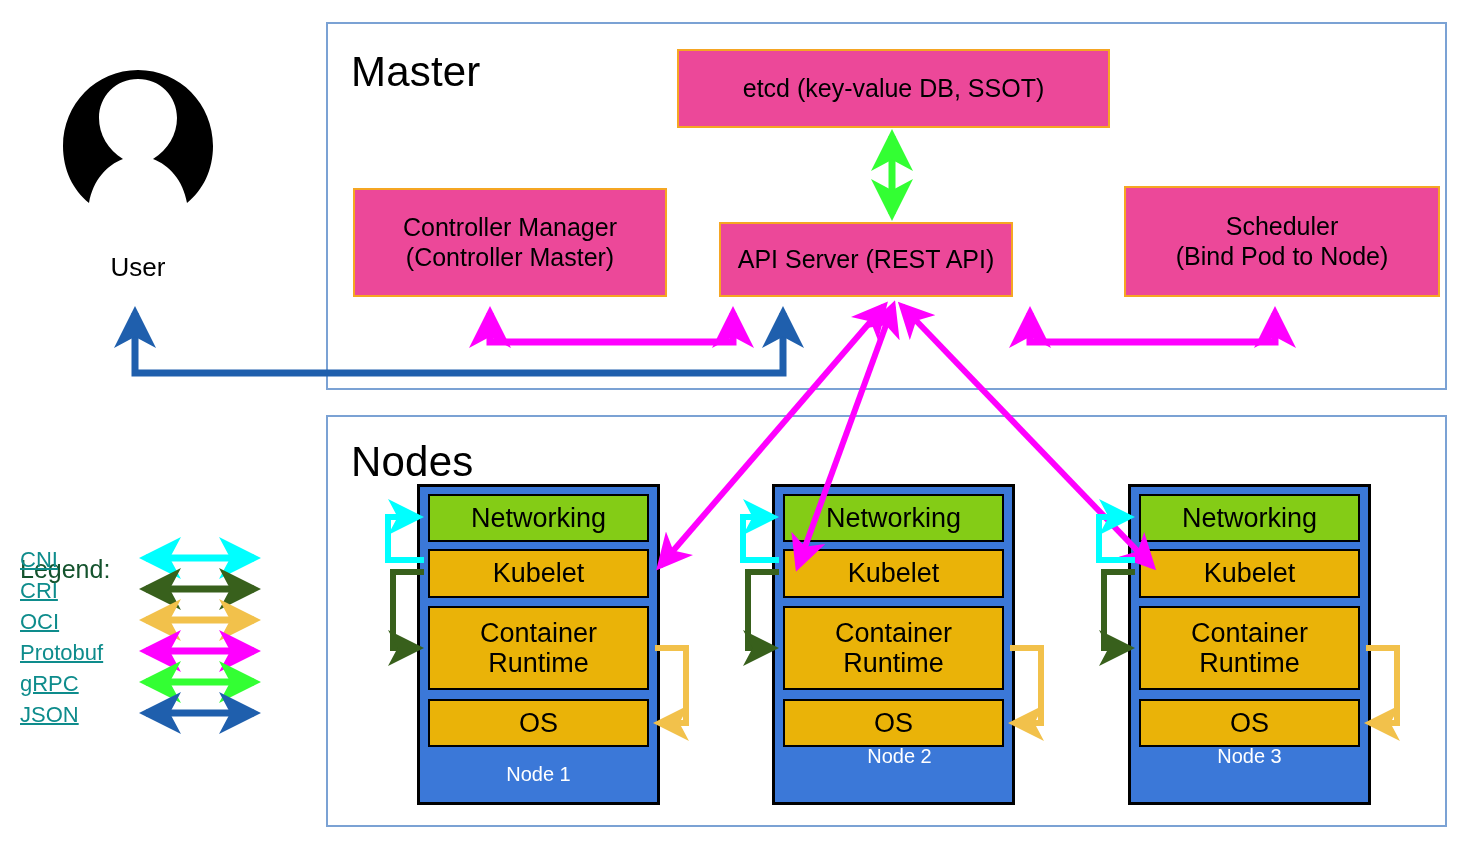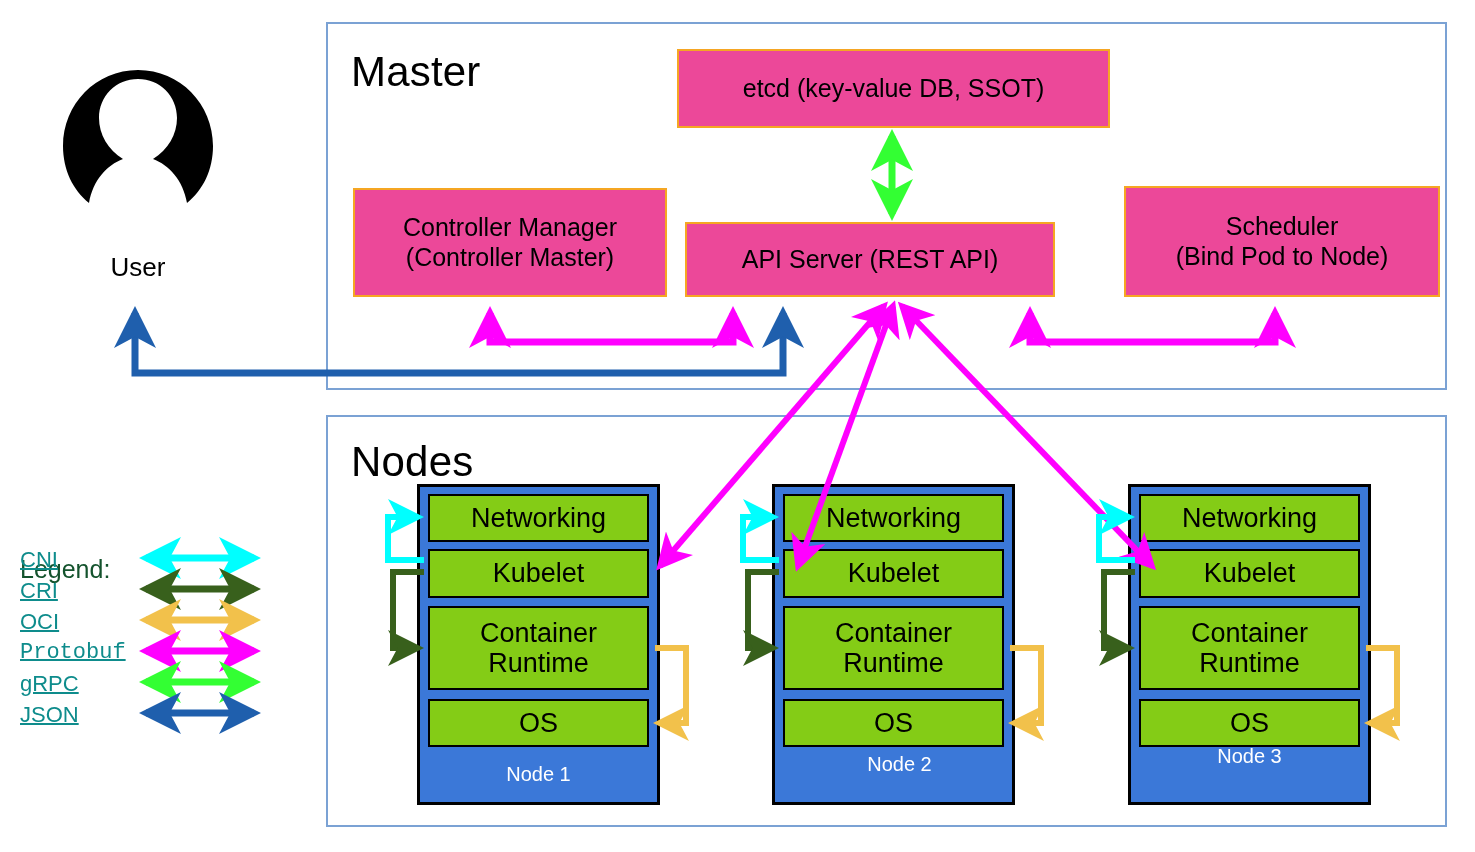--- a/index.html
+++ b/index.html
@@ -21,21 +21,21 @@
   .user-icon{position:absolute;}
   .user-label{position:absolute;font-size:26px;color:#000;text-align:center;white-space:nowrap;}
 
   
   .legend-title{position:absolute;font-size:25px;color:#14532d;white-space:nowrap;margin-top:41px;}
   .legend-item{position:absolute;font-size:22px;color:#0e8c8c;white-space:nowrap;
                text-decoration:underline;text-underline-offset:1px;cursor:pointer;}
 
   
   .node{position:absolute;background:#3b78d8;border:3px solid #000;box-sizing:border-box;}
-  .node-sub{position:absolute;border:2.5px solid #000;box-sizing:border-box;background:#84cc16;
+  .node-sub{position:absolute;border:2.5px solid #000;box-sizing:border-box;background:#eab308;
             display:flex;align-items:center;justify-content:center;text-align:center;
             font-size:27px;line-height:1.12;color:#000;}
   .node-sub.net{background:#84cc16;}
   .node-name{position:absolute;left:0;right:0;text-align:center;color:#fff;font-size:20px;}
 
   svg.overlay{position:absolute;left:0;top:0;width:1475px;height:852px;pointer-events:none;}
 </style>
 </head>
 <body>
 
@@ -58,21 +58,21 @@
     <span class="inner">etcd (key-value DB, SSOT)</span>
   </div>
 
   <div class="mbox" style="left:347px;top:188px;width:314px;height:109px;margin-left:6px;">
     <span class="inner">
       <span>Controller Manager</span><br>
       <span>(Controller Master)</span>
     </span>
   </div>
 
-  <div class="mbox" style="left:685px;top:222px;width:370px;height:75px;">
+  <div class="mbox" style="left:719px;top:222px;width:294px;height:75px;">
     <span class="inner">API Server (REST API)</span>
   </div>
 
   <div class="mbox" style="left:1124px;top:186px;width:316px;height:111px;">
     <span class="inner">
       <span>Scheduler</span><br>
       <span>(Bind Pod to Node)</span>
     </span>
   </div>
 
@@ -92,21 +92,21 @@
     <span>
       <span>Container</span><br>
       <span>Runtime</span>
     </span>
   </div>
   <div class="node-sub" style="left:428px;top:699px;width:221px;height:48px;">
     <span>OS</span>
   </div>
 
   <div class="node" style="left:772px;top:484px;width:243px;height:321px;">
-    <div class="node-name" style="top:266px;margin-left:12px;">Node 2</div>
+    <div class="node-name" style="top:258px;margin-left:12px;">Node 2</div>
   </div>
   <div class="node-sub net" style="left:783px;top:494px;width:221px;height:48px;">
     <span>Networking</span>
   </div>
   <div class="node-sub" style="left:783px;top:549px;width:221px;height:49px;">
     <span>Kubelet</span>
   </div>
   <div class="node-sub" style="left:783px;top:606px;width:221px;height:84px;">
     <span>
       <span>Container</span><br>
@@ -133,21 +133,21 @@
     </span>
   </div>
   <div class="node-sub" style="left:1139px;top:699px;width:221px;height:48px;">
     <span>OS</span>
   </div>
 
   <div class="legend-title" style="left:20px;top:514px;">Legend:</div>
   <div class="legend-item" style="left:20px;top:547px;">CNI</div>
   <div class="legend-item" style="left:20px;top:578px;">CRI</div>
   <div class="legend-item" style="left:20px;top:609px;">OCI</div>
-  <div class="legend-item" style="left:20px;top:640px;font-family:Liberation Mono, monospace;">Protobuf</div>
+  <div class="legend-item" style="left:20px;top:640px;">Protobuf</div>
   <div class="legend-item" style="left:20px;top:671px;">gRPC</div>
   <div class="legend-item" style="left:20px;top:702px;">JSON</div>
 
   <svg class="overlay">
     <defs>
       <marker id="ah-cyan" markerWidth="6" markerHeight="6" refX="5" refY="3" orient="auto" markerUnits="strokeWidth">
         <path d="M0,0 L6,3 L0,6 L1.6,3 Z" fill="#00ffff"></path>
         </marker>
       <marker id="ah-cyan-s" markerWidth="6" markerHeight="6" refX="1" refY="3" orient="auto" markerUnits="strokeWidth">
         <path d="M6,0 L0,3 L6,6 L4.4,3 Z" fill="#00ffff"></path>

